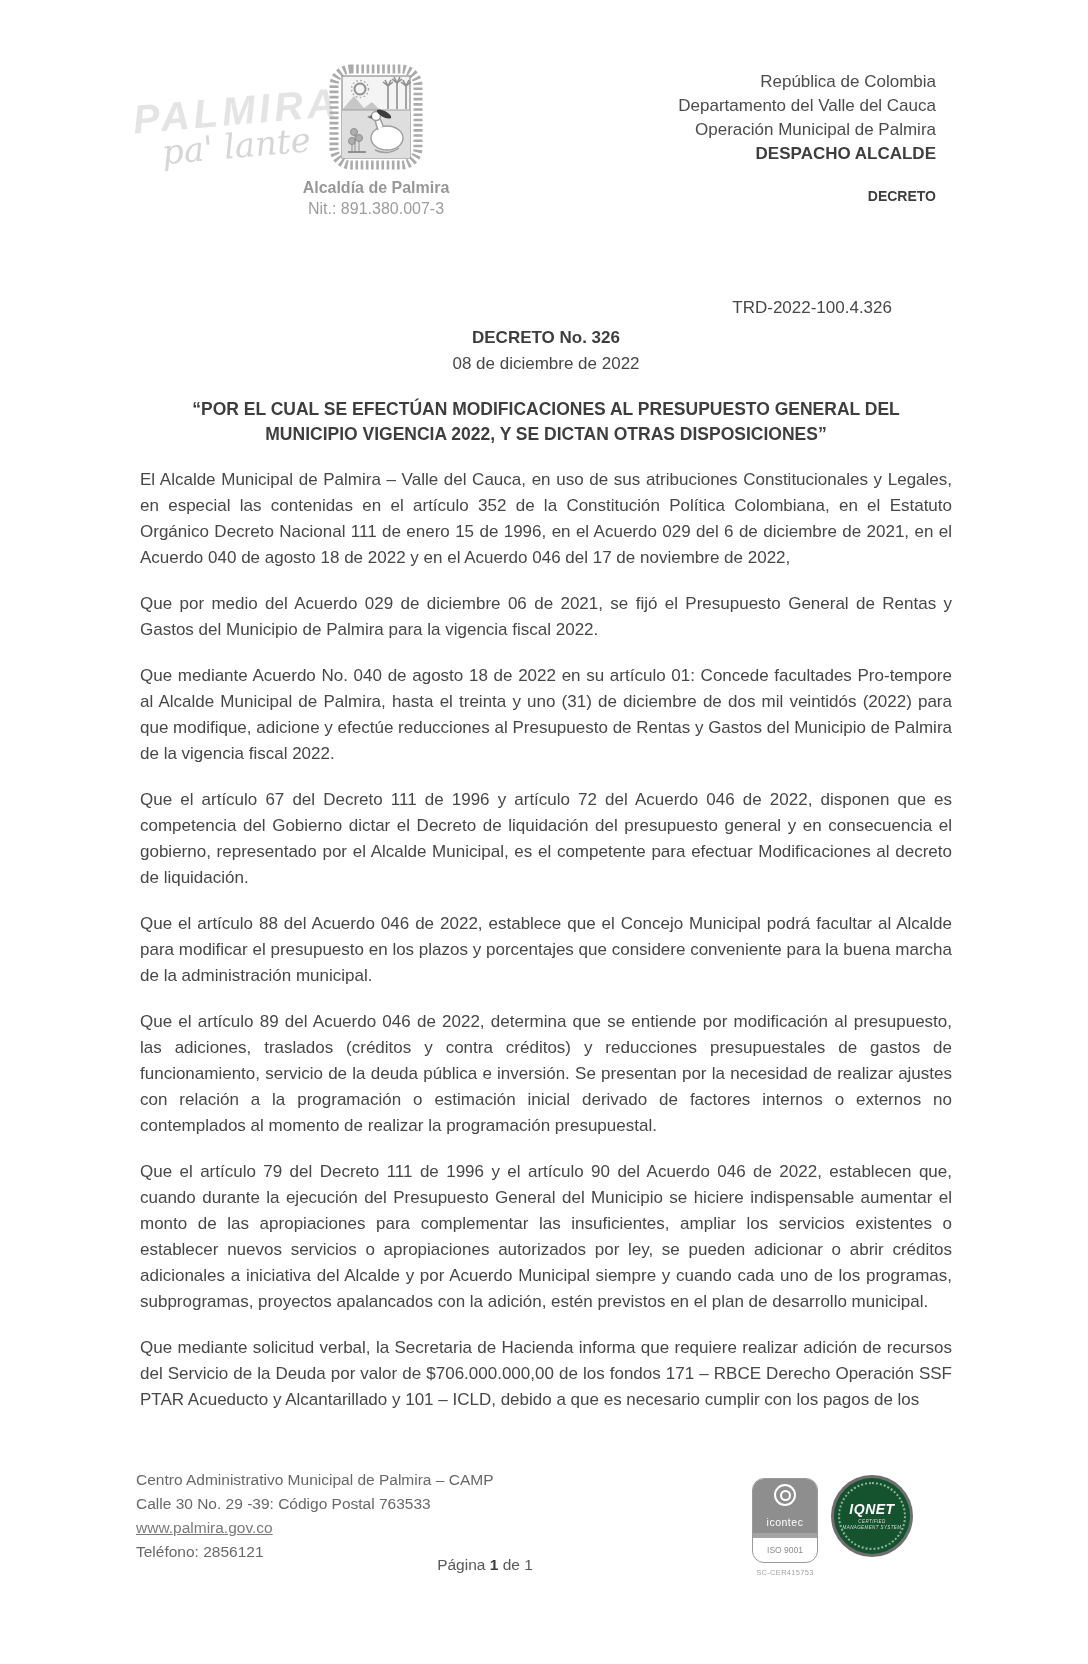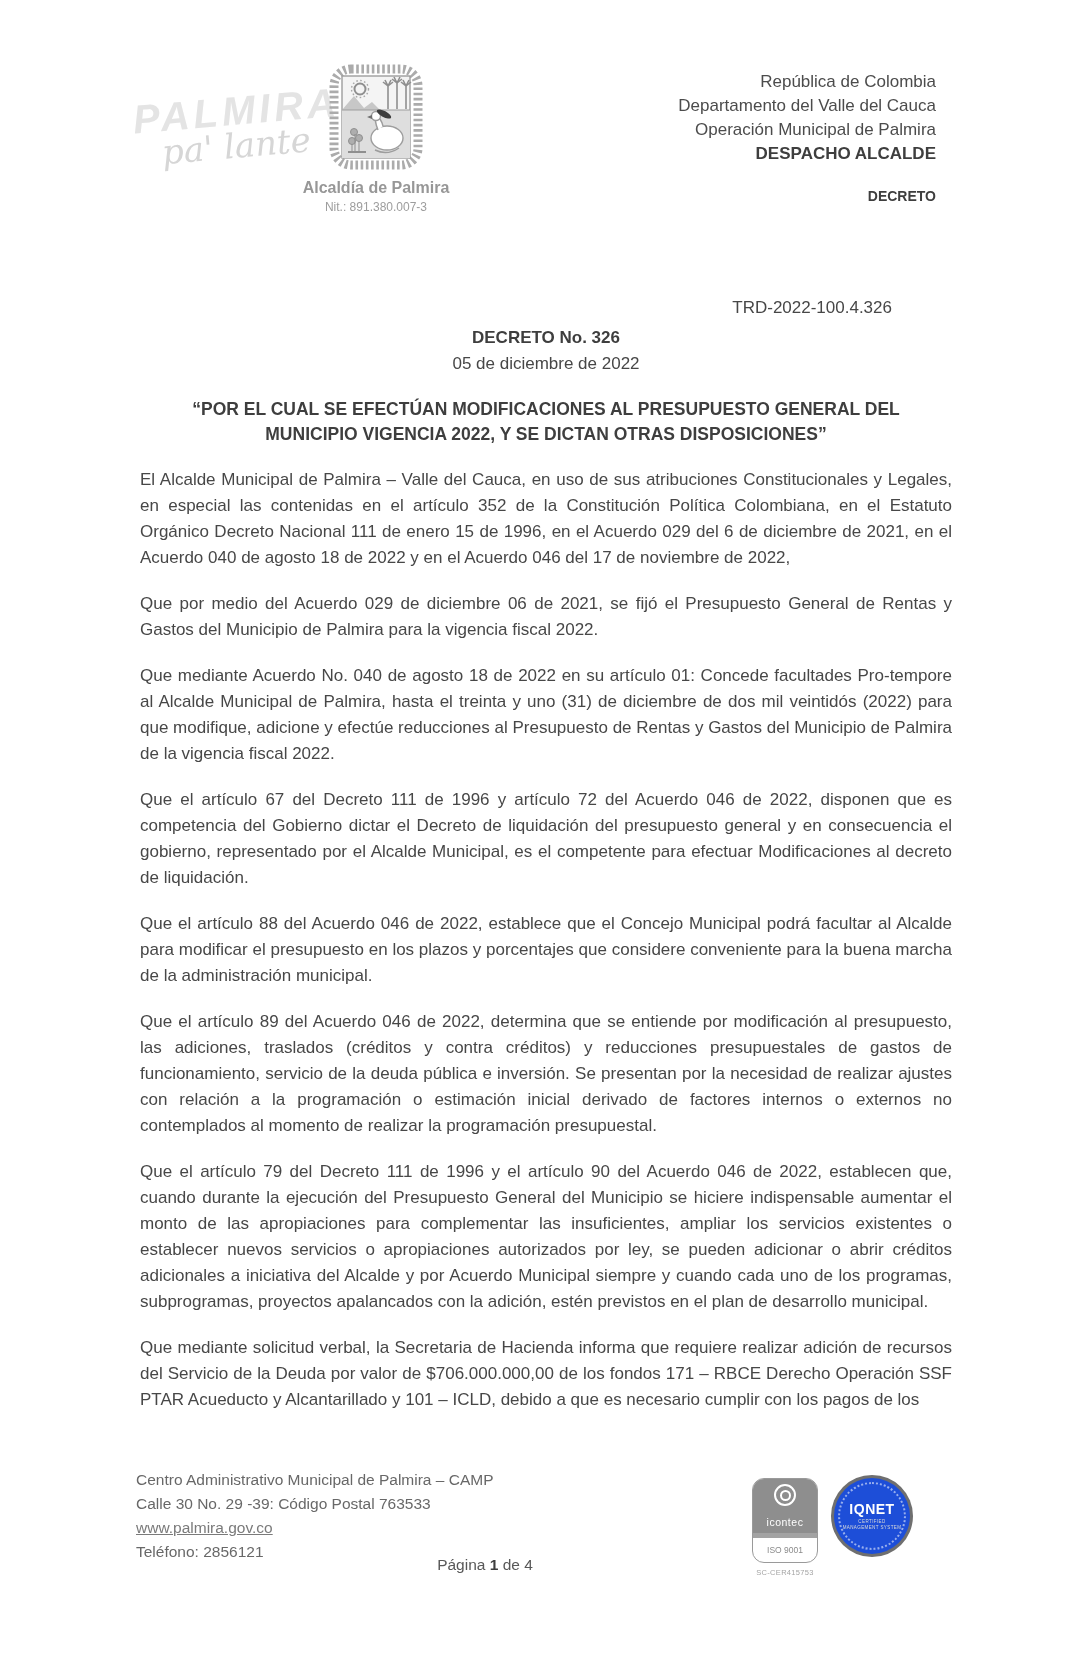--- a/index.html
+++ b/index.html
@@ -21,21 +21,21 @@
   }
   .wm2 {
     font-family:"DejaVu Serif", serif; font-style:italic;
     font-size:34px; color:#d6d6d6; margin:-8px 0 0 26px;
   }
   .crest {
     position:absolute; left:298px; top:64px; width:156px; text-align:center;
   }
   .crest svg { display:block; margin:0 auto; }
   .crest-caption { font-size:16px; font-weight:bold; color:#979797; margin-top:3px; }
-  .crest-nit { font-size:12px; color:#9d9d9d; margin-top:3px; }
+  .crest-nit { font-size:16px; color:#9d9d9d; margin-top:3px; }
 
   .header-right {
     position:absolute; top:70px; right:152px; text-align:right;
     font-size:17px; line-height:24px; color:#4c4c4c;
   }
   .header-right .bold { color:#3e3e3e; }
   .doc-type {
     position:absolute; top:188px; right:152px;
     font-size:14px; font-weight:bold; color:#3e3e3e;
   }
@@ -93,23 +93,24 @@
     content:""; width:7px; height:7px; border:2px solid #ffffff; border-radius:50%;
   }
   .icontec-name { color:#ffffff; font-size:10.5px; letter-spacing:.5px; }
   .icontec-bottom {
     height:24px; display:flex; align-items:center; justify-content:center;
     font-size:8.5px; color:#8a8a8a; border-top:5px solid #a3a3a3;
   }
   .icontec-code { font-size:7.5px; color:#a5a5a5; margin-top:5px; letter-spacing:.3px; }
 
   .iqnet {
-    width:76px; height:76px; border-radius:50%; background:#1d4ed8;
+    width:76px; height:76px; border-radius:50%; background:#14532d;
     display:flex; flex-direction:column; align-items:center; justify-content:center;
     box-shadow:0 0 0 3px #6f6f6f;
+    font-style:italic;
   }
   .iqnet-inner {
     width:64px; height:64px; border-radius:50%;
     border:2px dotted rgba(255,255,255,.55);
     display:flex; flex-direction:column; align-items:center; justify-content:center;
   }
   .iqnet-name { color:#ffffff; font-weight:bold; font-size:14px; letter-spacing:.5px; }
   .iqnet-sub {
     color:#d9d9d9; font-size:4.5px; text-transform:uppercase;
     text-align:center; line-height:6px; margin-top:2px; letter-spacing:.4px;
@@ -164,21 +165,21 @@
     <div>República de Colombia</div>
     <div>Departamento del Valle del Cauca</div>
     <div>Operación Municipal de Palmira</div>
     <div class="bold">DESPACHO ALCALDE</div>
   </div>
   <div class="doc-type">DECRETO</div>
 
   <div class="content">
     <div class="trd">TRD-2022-100.4.326</div>
     <div class="decree-no">DECRETO No. 326</div>
-    <div class="decree-date">05 de diciembre de 2022</div>
+    <div class="decree-date">08 de diciembre de 2022</div>
     <h1 class="title">“POR EL CUAL SE EFECTÚAN MODIFICACIONES AL PRESUPUESTO GENERAL DEL MUNICIPIO VIGENCIA 2022, Y SE DICTAN OTRAS DISPOSICIONES”</h1>
     <p class="para">El Alcalde Municipal de Palmira – Valle del Cauca, en uso de sus atribuciones Constitucionales y Legales, en especial las contenidas en el artículo 352 de la Constitución Política Colombiana, en el Estatuto Orgánico Decreto Nacional 111 de enero 15 de 1996, en el Acuerdo 029 del 6 de diciembre de 2021, en el Acuerdo 040 de agosto 18 de 2022 y en el Acuerdo 046 del 17 de noviembre de 2022,</p>
     <p class="para">Que por medio del Acuerdo 029 de diciembre 06 de 2021, se fijó el Presupuesto General de Rentas y Gastos del Municipio de Palmira para la vigencia fiscal 2022.</p>
     <p class="para">Que mediante Acuerdo No. 040 de agosto 18 de 2022 en su artículo 01: Concede facultades Pro-tempore al Alcalde Municipal de Palmira, hasta el treinta y uno (31) de diciembre de dos mil veintidós (2022) para que modifique, adicione y efectúe reducciones al Presupuesto de Rentas y Gastos del Municipio de Palmira de la vigencia fiscal 2022.</p>
     <p class="para">Que el artículo 67 del Decreto 111 de 1996 y artículo 72 del Acuerdo 046 de 2022, disponen que es competencia del Gobierno dictar el Decreto de liquidación del presupuesto general y en consecuencia el gobierno, representado por el Alcalde Municipal, es el competente para efectuar Modificaciones al decreto de liquidación.</p>
     <p class="para">Que el artículo 88 del Acuerdo 046 de 2022, establece que el Concejo Municipal podrá facultar al Alcalde para modificar el presupuesto en los plazos y porcentajes que considere conveniente para la buena marcha de la administración municipal.</p>
     <p class="para">Que el artículo 89 del Acuerdo 046 de 2022, determina que se entiende por modificación al presupuesto, las adiciones, traslados (créditos y contra créditos) y reducciones presupuestales de gastos de funcionamiento, servicio de la deuda pública e inversión. Se presentan por la necesidad de realizar ajustes con relación a la programación o estimación inicial derivado de factores internos o externos no contemplados al momento de realizar la programación presupuestal.</p>
     <p class="para">Que el artículo 79 del Decreto 111 de 1996 y el artículo 90 del Acuerdo 046 de 2022, establecen que, cuando durante la ejecución del Presupuesto General del Municipio se hiciere indispensable aumentar el monto de las apropiaciones para complementar las insuficientes, ampliar los servicios existentes o establecer nuevos servicios o apropiaciones autorizados por ley, se pueden adicionar o abrir créditos adicionales a iniciativa del Alcalde y por Acuerdo Municipal siempre y cuando cada uno de los programas, subprogramas, proyectos apalancados con la adición, estén previstos en el plan de desarrollo municipal.</p>
     <p class="para">Que mediante solicitud verbal, la Secretaria de Hacienda informa que requiere realizar adición de recursos del Servicio de la Deuda por valor de $706.000.000,00 de los fondos 171 – RBCE Derecho Operación  SSF PTAR Acueducto y Alcantarillado y 101 – ICLD, debido a que es necesario cumplir con los pagos de los</p>
   </div>
@@ -186,21 +187,21 @@
   <div class="footer-left">
     <div>Centro Administrativo Municipal de Palmira – CAMP</div>
     <div>Calle 30 No. 29 -39: Código Postal 763533</div>
     <div><a>www.palmira.gov.co</a></div>
     <div>Teléfono:  2856121</div>
   </div>
 
   <div class="page-label">
     <span>Página</span>
     <span class="num">1</span>
-    <span>de 4</span>
+    <span>de 1</span>
   </div>
 
   <div class="badges">
     <div class="icontec-wrap">
       <div class="icontec">
         <div class="icontec-top">
           <div class="icontec-spiral"></div>
           <div class="icontec-name">icontec</div>
         </div>
         <div class="icontec-bottom">ISO 9001</div>

